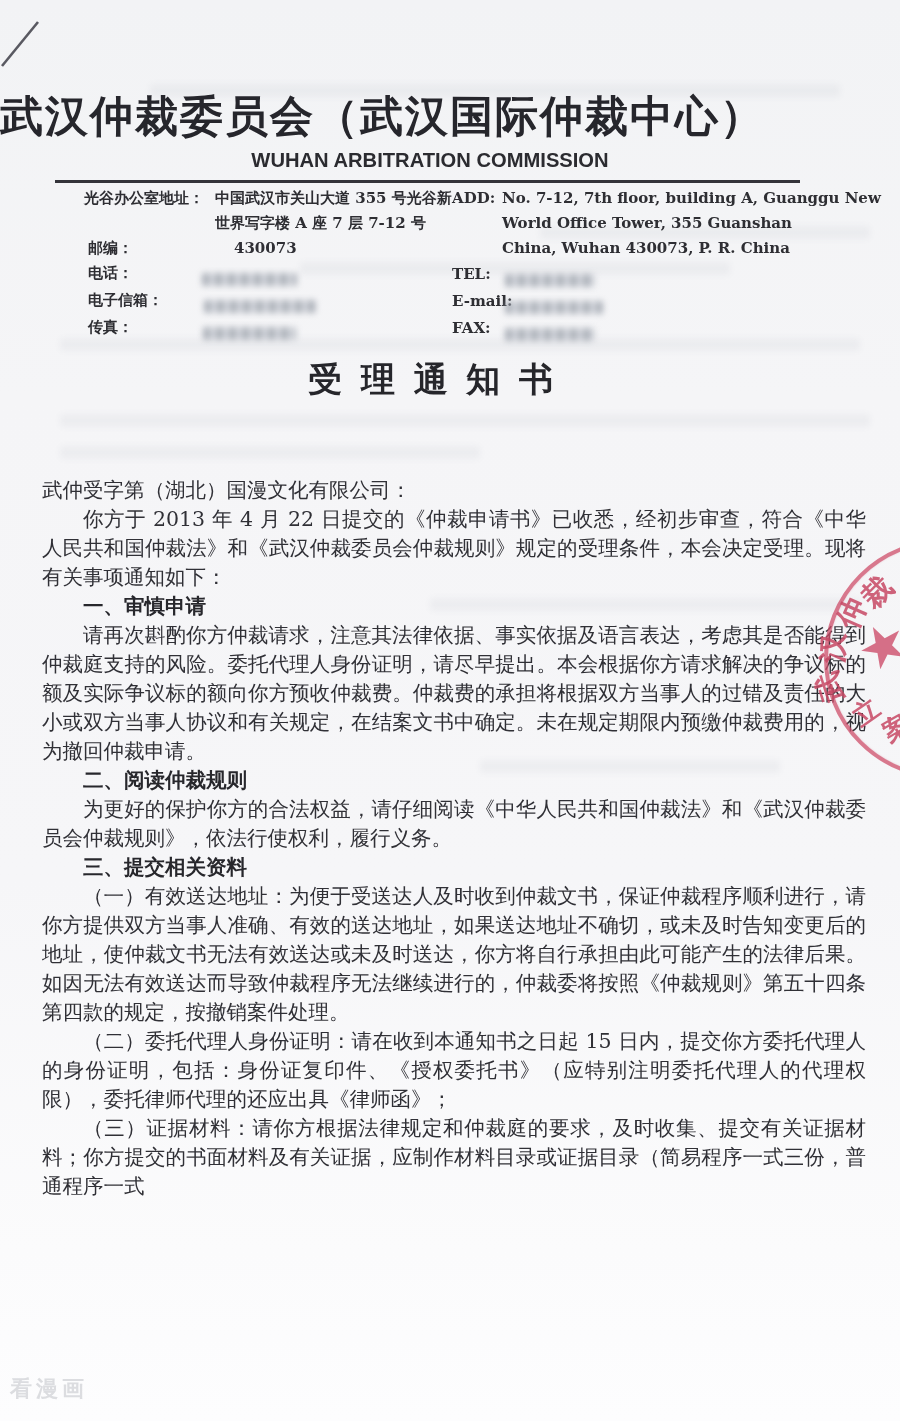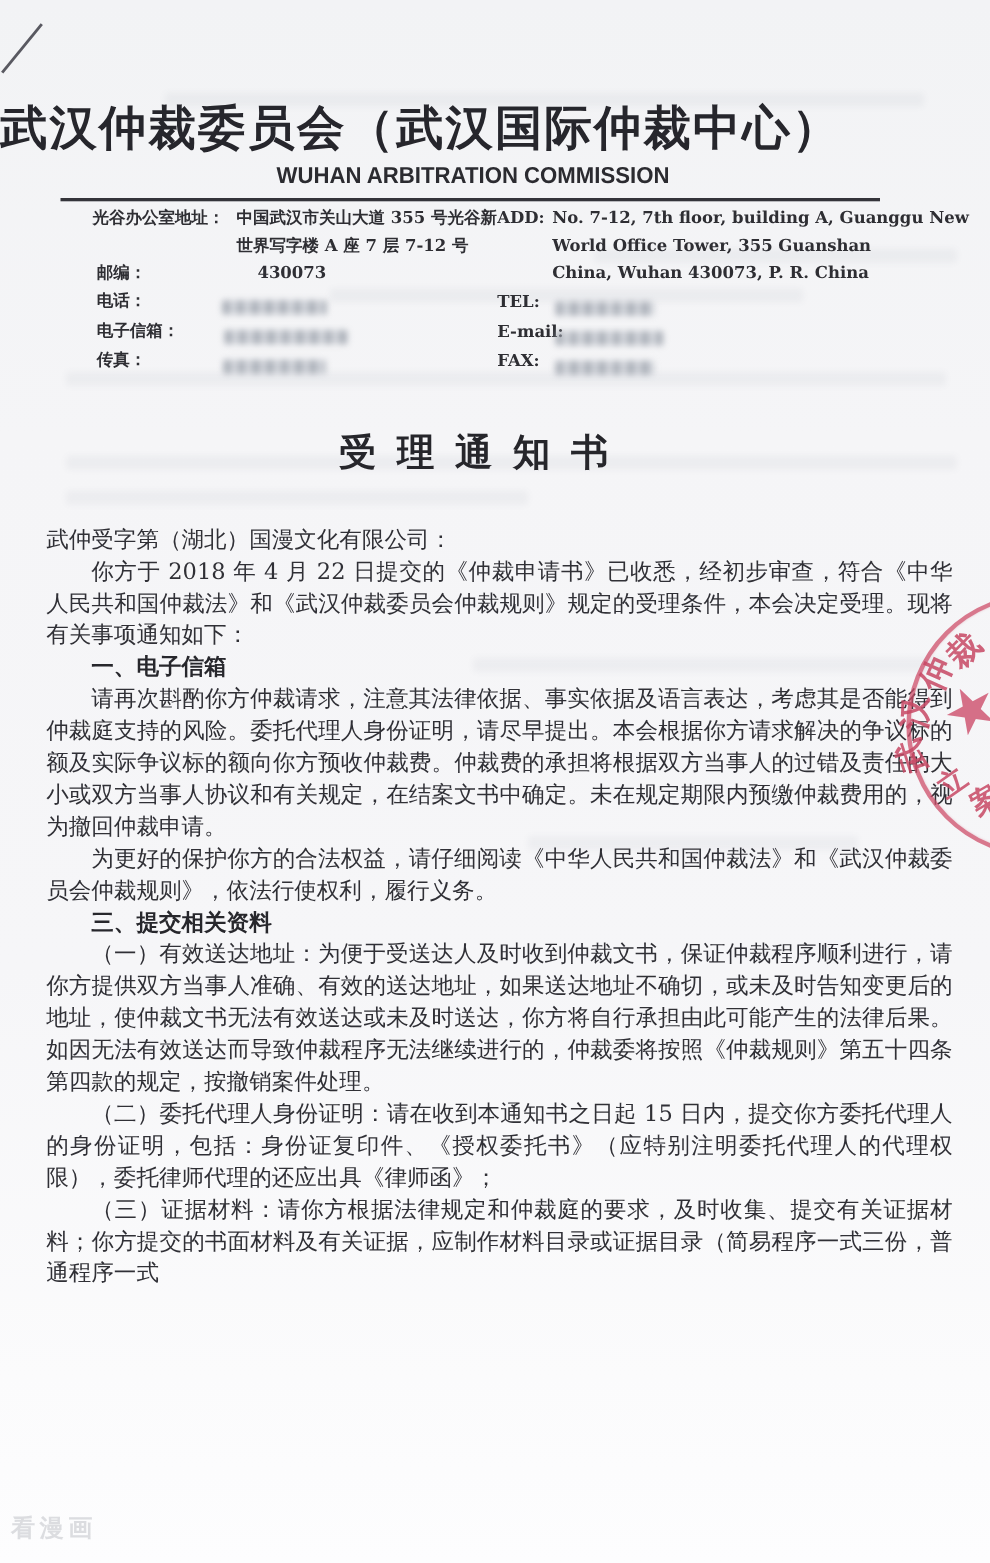--- a/index.html
+++ b/index.html
@@ -34,21 +34,21 @@
   .c-val{color:#2f2f35;font-weight:600;}
   .cl{position:absolute;}
   .blur-blob{
     display:inline-block;vertical-align:middle;height:13px;border-radius:2px;
     background:repeating-linear-gradient(90deg,#8f96a1 0 7px,#c6cad1 7px 13px);
     filter:blur(3px);opacity:.7;
   }
   
   .doc-title{
     position:absolute;top:357px;left:0;width:880px;text-align:center;
-    font-size:34px;font-weight:700;letter-spacing:.55em;color:#26262b;margin-top:32px;
+    font-size:34px;font-weight:700;letter-spacing:.55em;color:#26262b;
   }
   .case-number{
     position:absolute;top:444px;left:0;width:832px;text-align:right;
     font-size:19px;color:#303036;
   }
   
   .body-text{
     position:absolute;top:476px;left:42px;width:824px;
     font-size:20.5px;line-height:29px;color:#303036;
     text-align:justify;
@@ -129,23 +129,24 @@
     <div class="cl" style="left:452px;top:103px">E-mail:</div>
     <div class="cl" style="left:505px;top:108px"><span class="blur-blob" style="width:98px"></span></div>
     <div class="cl" style="left:452px;top:130px">FAX:</div>
     <div class="cl" style="left:505px;top:135px"><span class="blur-blob" style="width:90px"></span></div>
   </div>
 
   <div class="doc-title">受理通知书</div>
 
   <div class="body-text">
     <p class="addressee">武仲受字第（湖北）国漫文化有限公司：</p>
-    <p>你方于 2018 年 4 月 22 日提交的《仲裁申请书》已收悉，经初步审查，符合《中华人民共和国仲裁法》和《武汉仲裁委员会仲裁规则》规定的受理条件，本会决定受理。现将有关事项通知如下：</p>
-    <p class="heading">一、电子信箱</p>
+    <p>你方于 2013 年 4 月 22 日提交的《仲裁申请书》已收悉，经初步审查，符合《中华人民共和国仲裁法》和《武汉仲裁委员会仲裁规则》规定的受理条件，本会决定受理。现将有关事项通知如下：</p>
+    <p class="heading">一、审慎申请</p>
     <p>请再次斟酌你方仲裁请求，注意其法律依据、事实依据及语言表达，考虑其是否能得到仲裁庭支持的风险。委托代理人身份证明，请尽早提出。本会根据你方请求解决的争议标的额及实际争议标的额向你方预收仲裁费。仲裁费的承担将根据双方当事人的过错及责任的大小或双方当事人协议和有关规定，在结案文书中确定。未在规定期限内预缴仲裁费用的，视为撤回仲裁申请。</p>
+    <p class="heading">二、阅读仲裁规则</p>
     <p>为更好的保护你方的合法权益，请仔细阅读《中华人民共和国仲裁法》和《武汉仲裁委员会仲裁规则》，依法行使权利，履行义务。</p>
     <p class="heading">三、提交相关资料</p>
     <p>（一）有效送达地址：为便于受送达人及时收到仲裁文书，保证仲裁程序顺利进行，请你方提供双方当事人准确、有效的送达地址，如果送达地址不确切，或未及时告知变更后的地址，使仲裁文书无法有效送达或未及时送达，你方将自行承担由此可能产生的法律后果。如因无法有效送达而导致仲裁程序无法继续进行的，仲裁委将按照《仲裁规则》第五十四条第四款的规定，按撤销案件处理。</p>
     <p>（二）委托代理人身份证明：请在收到本通知书之日起 15 日内，提交你方委托代理人的身份证明，包括：身份证复印件、《授权委托书》（应特别注明委托代理人的代理权限），委托律师代理的还应出具《律师函》；</p>
     <p>（三）证据材料：请你方根据法律规定和仲裁庭的要求，及时收集、提交有关证据材料；你方提交的书面材料及有关证据，应制作材料目录或证据目录（简易程序一式三份，普通程序一式</p>
   </div>
 
   <div class="seal-circle"></div>
   <div class="seal-char" style="left:861px;top:576px;transform:rotate(-45deg)">裁</div>
   <div class="seal-char" style="left:836px;top:597px;transform:rotate(-66deg)">仲</div>

